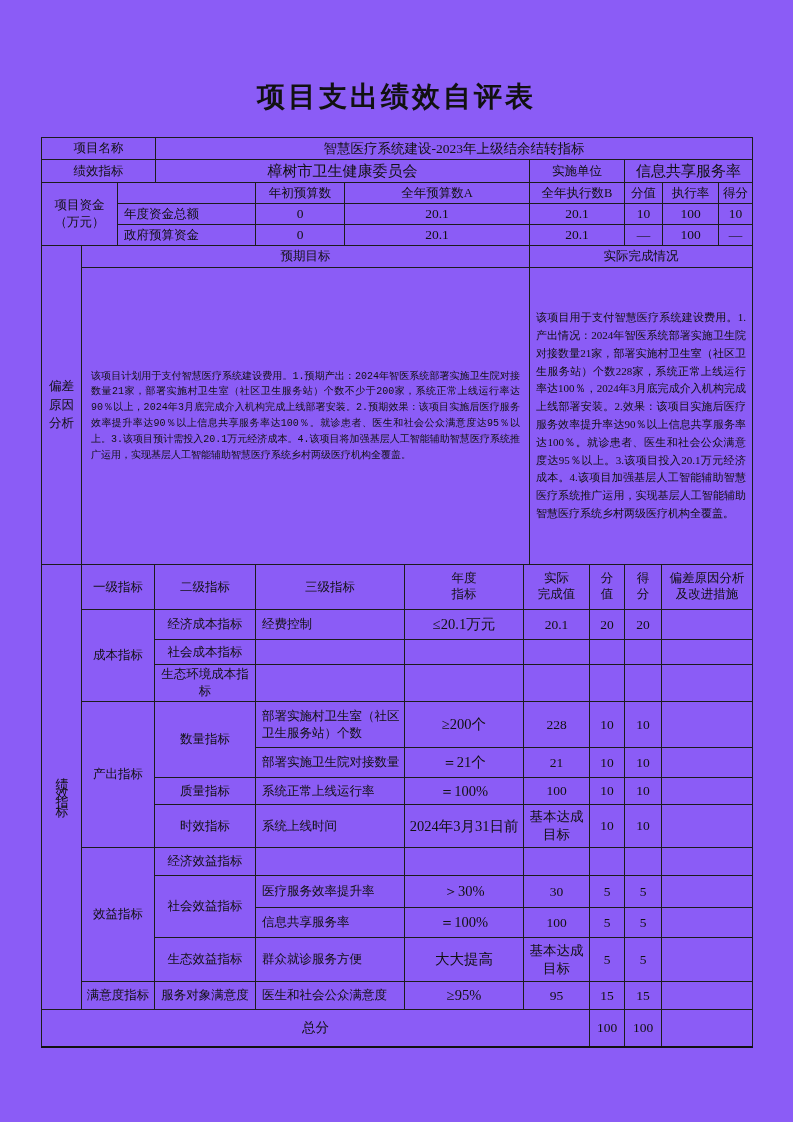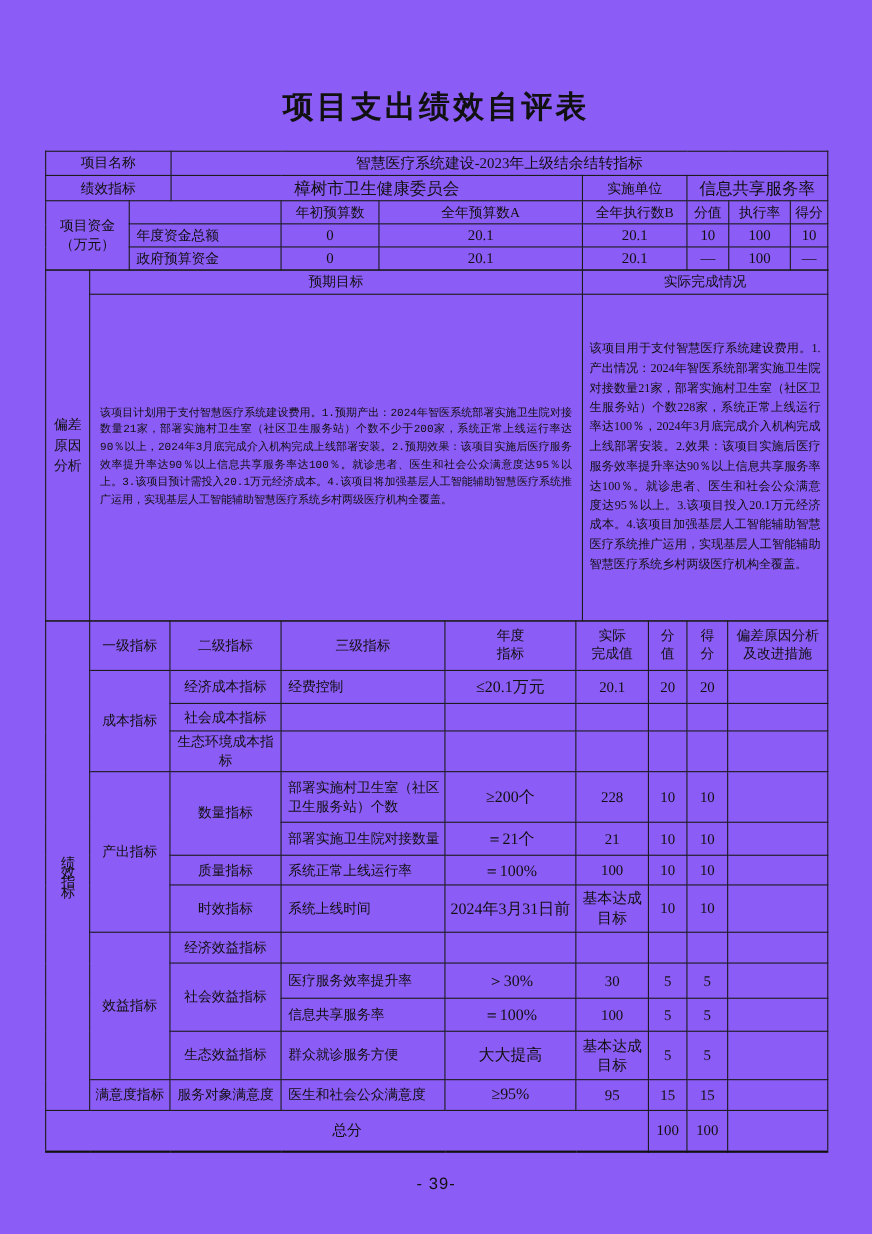--- a/index.html
+++ b/index.html
@@ -307,14 +307,13 @@
       <tr style="height:37px">
         <td colspan="6" class="med">总分</td>
         <td class="num">100</td>
         <td class="num">100</td>
         <td></td>
       </tr>
     </tbody>
       </table>
   </div>
 
-  <div class="page-footer">- 39-</div>
 </div>
 
 </body></html>

